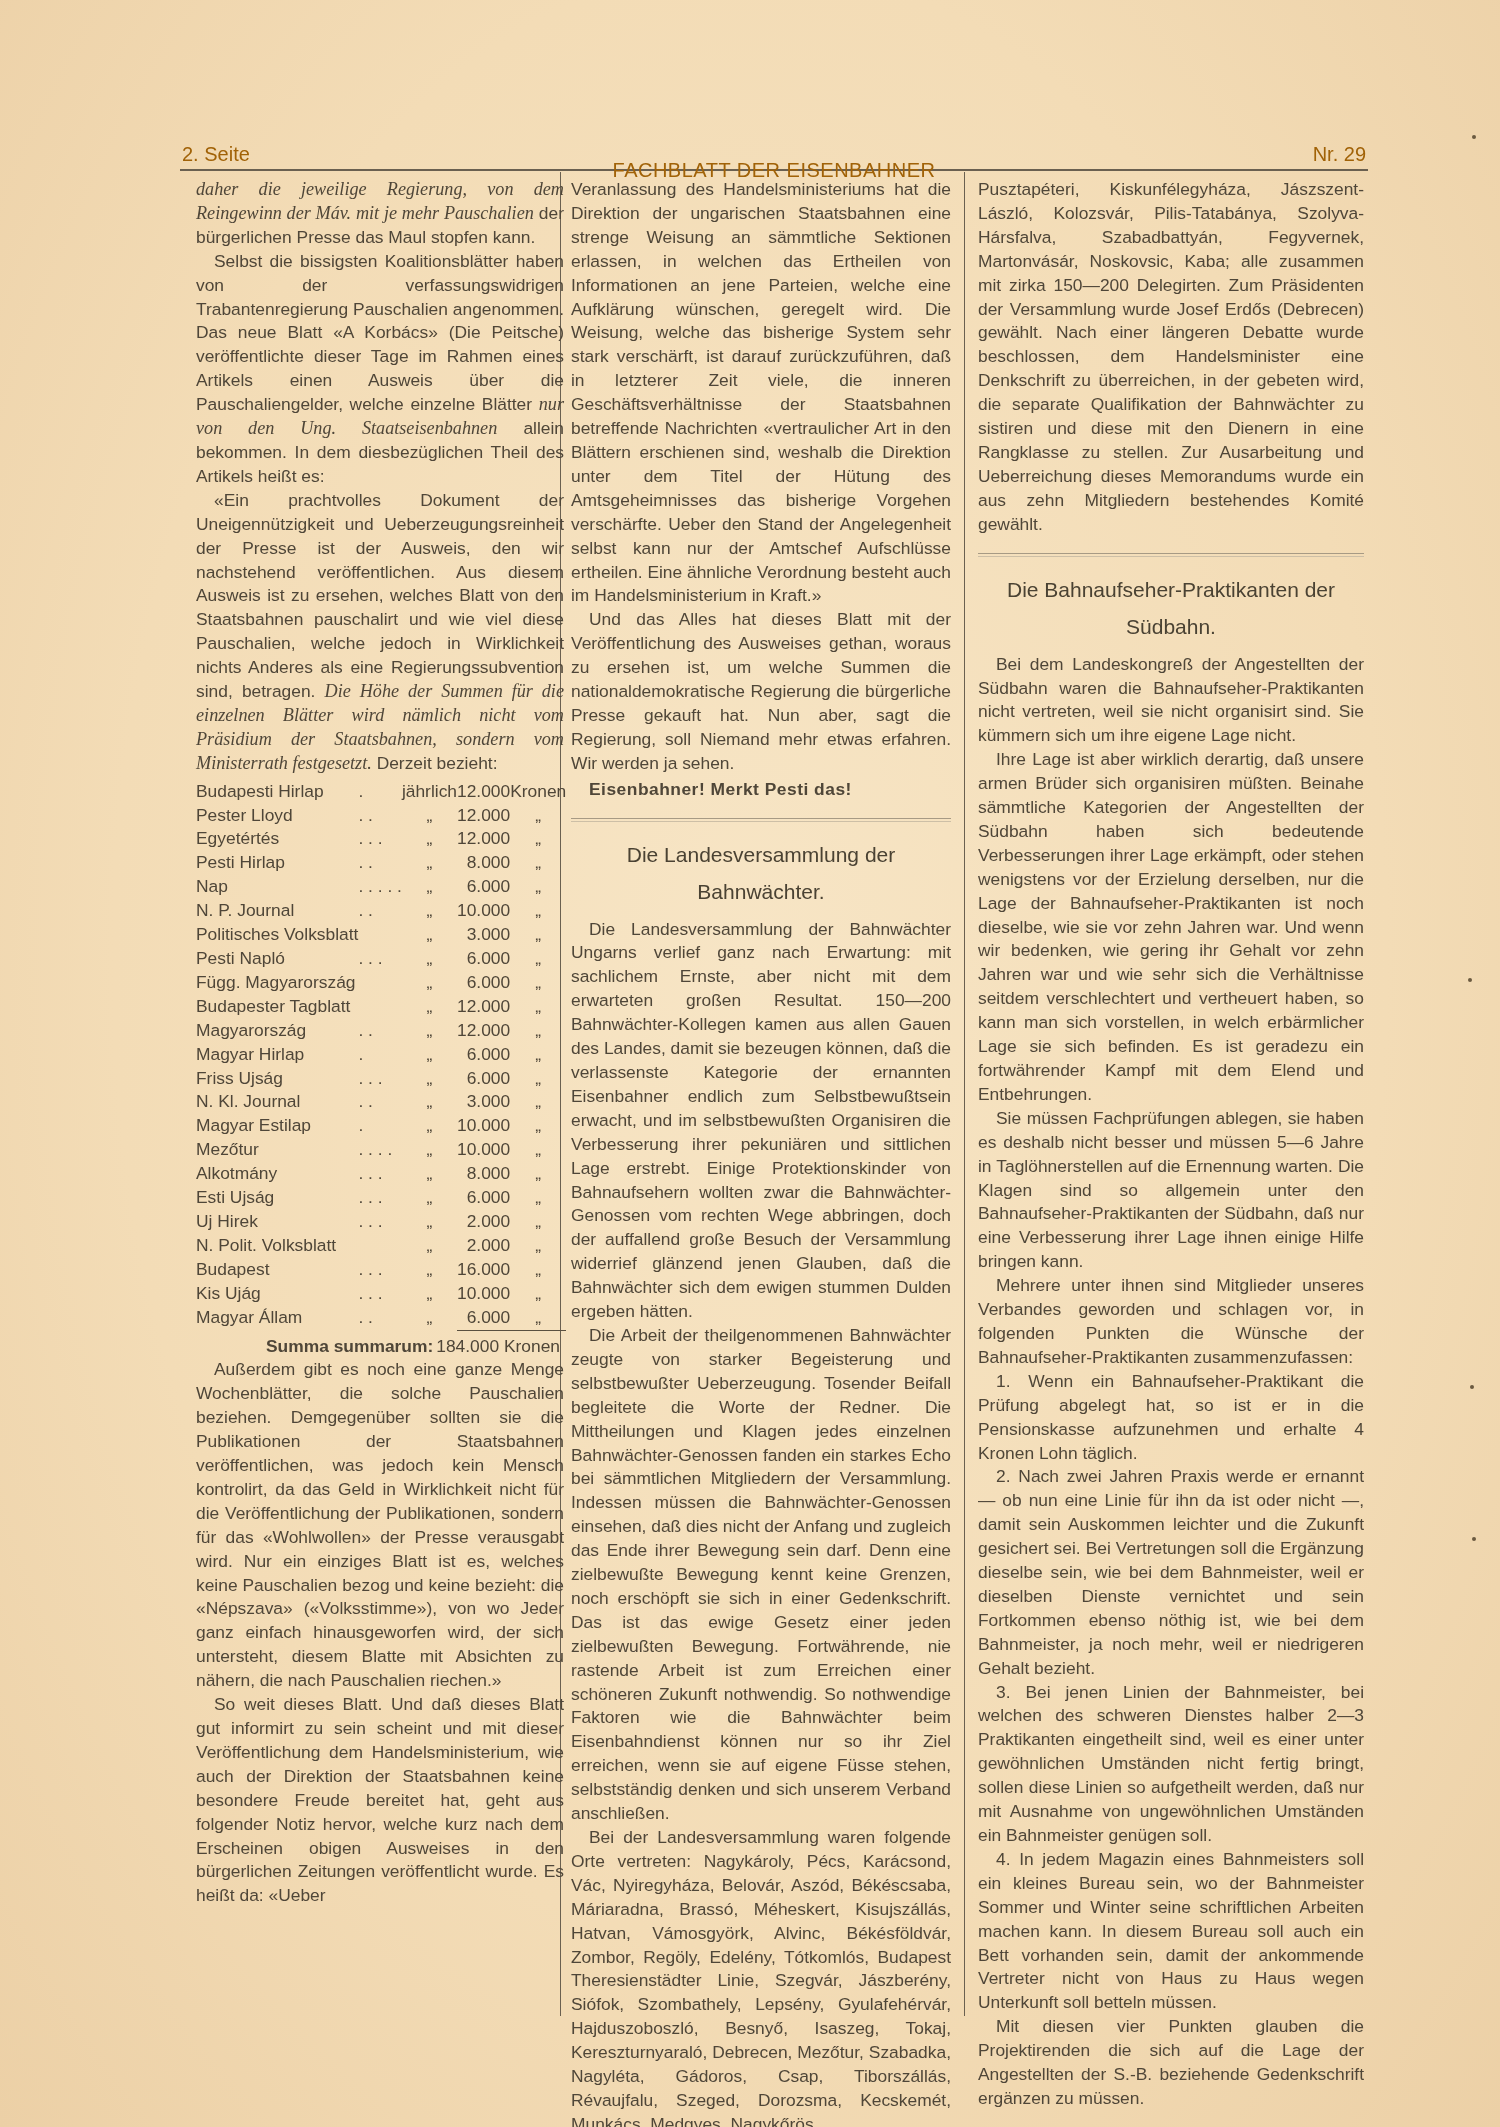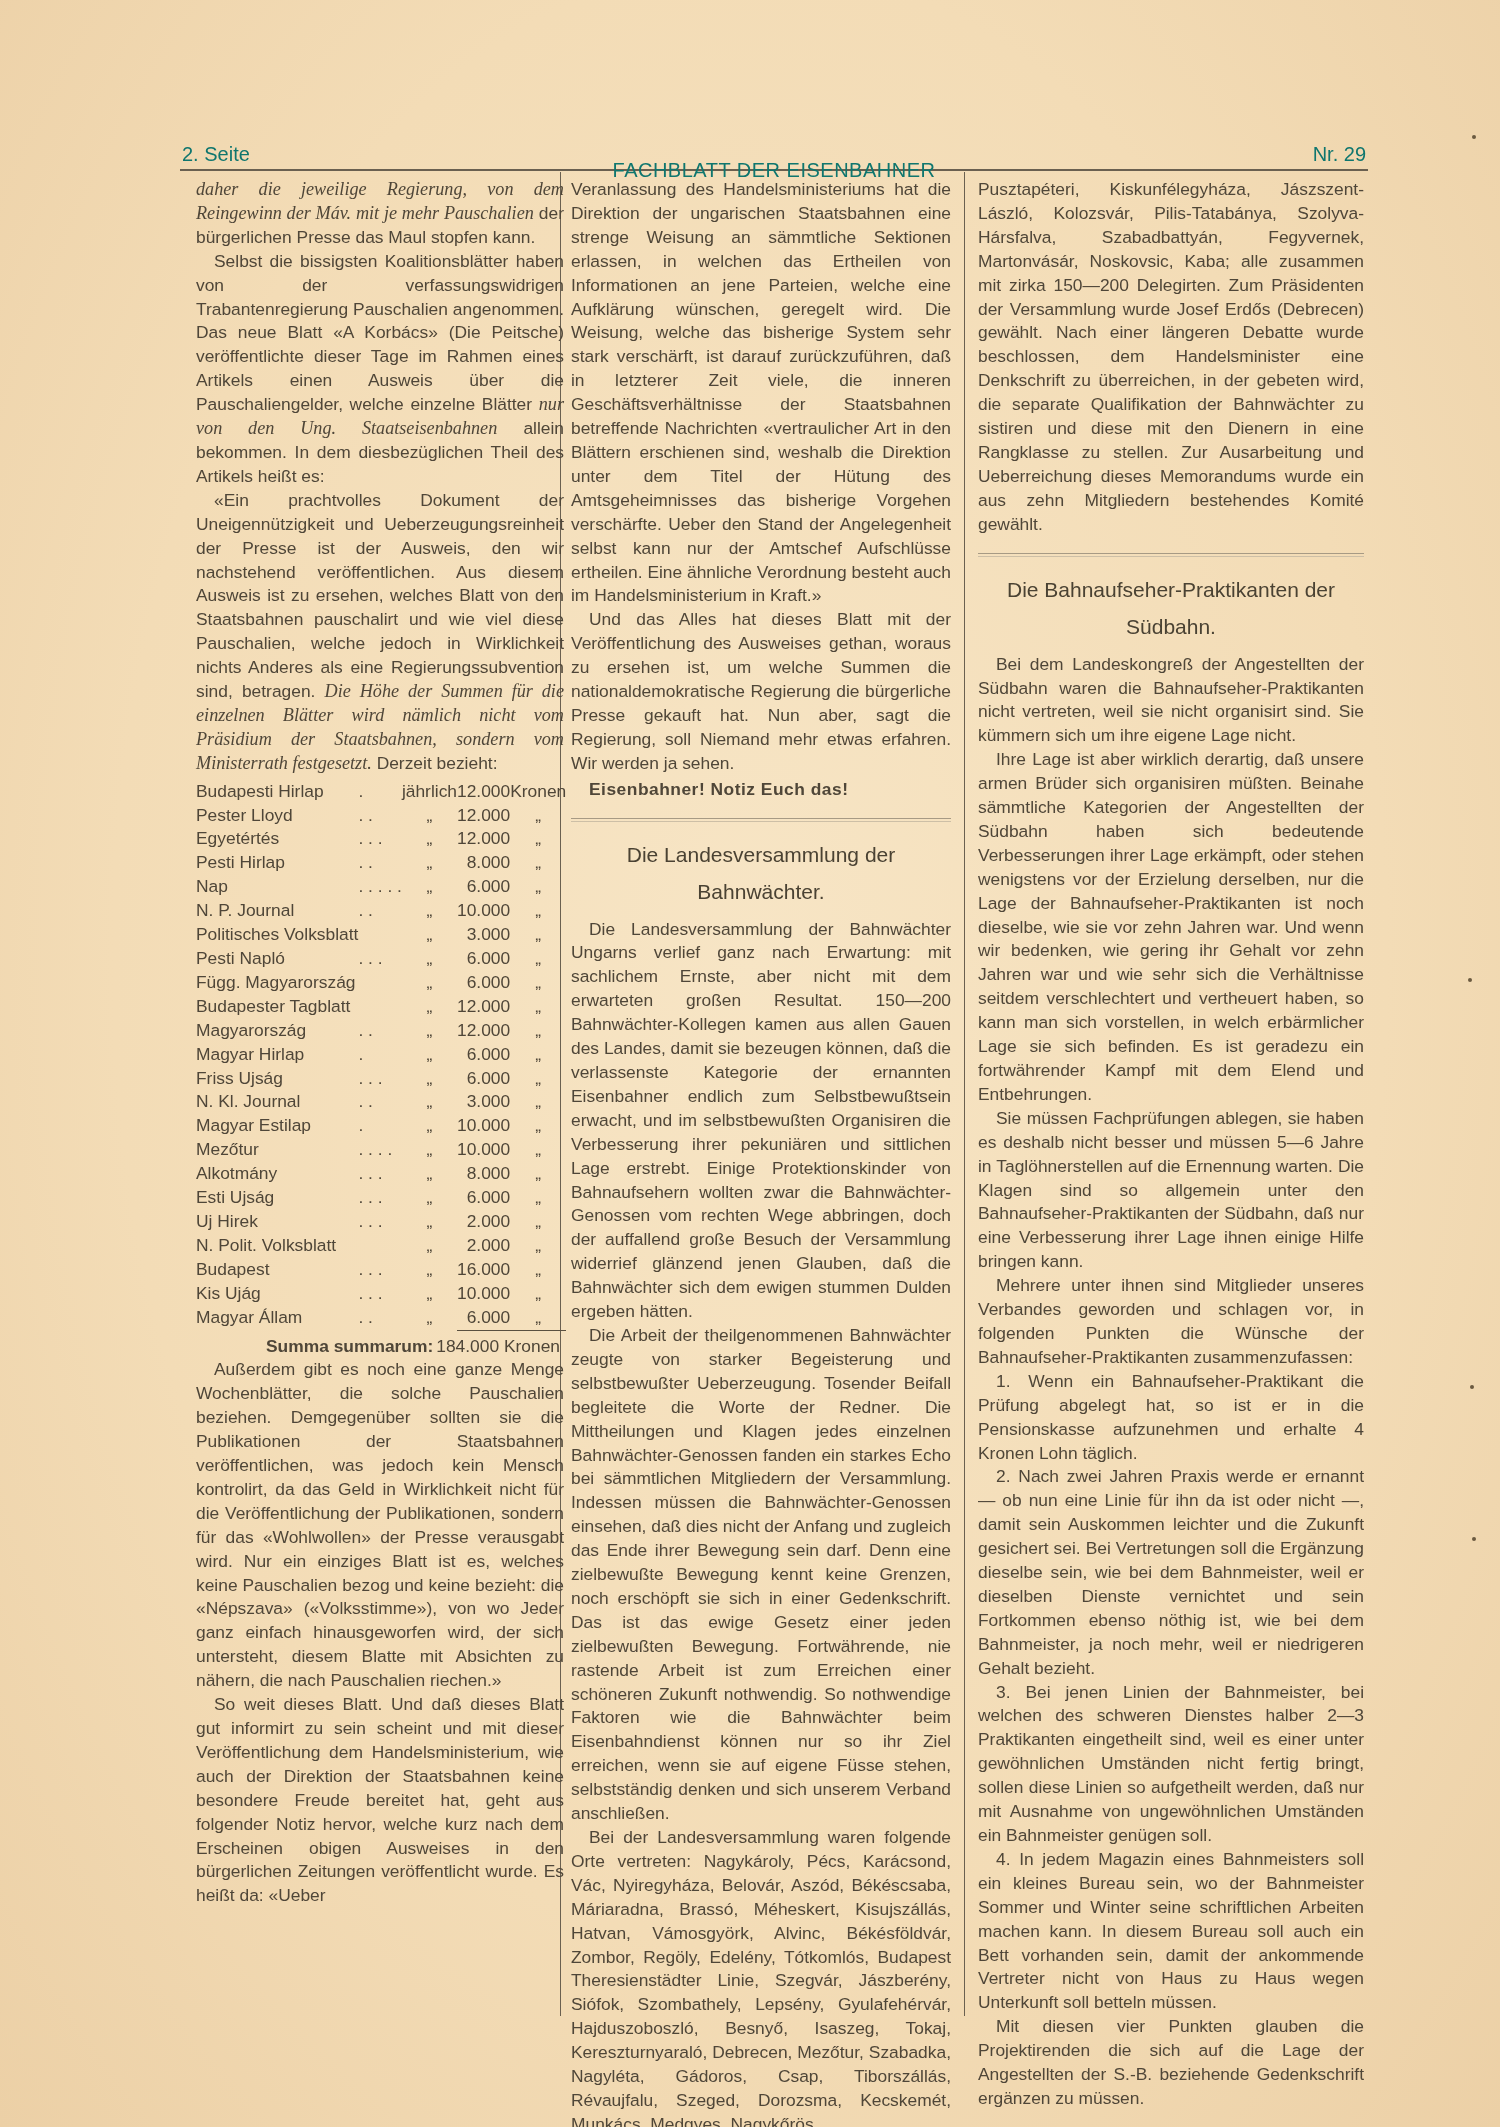--- a/index.html
+++ b/index.html
@@ -6,21 +6,21 @@
   body {
     width: 1500px; height: 2127px; overflow: hidden;
     background: #f3dcb6;
     background-image: radial-gradient(ellipse at 50% 45%, #f7e5c5 0%, #f3dcb6 60%, #ecd0a6 100%);
     font-family: "Liberation Serif", serif;
     color: #4f4638;
   }
   .page { position: absolute; left: 0; top: 0; width: 1500px; height: 2127px; }
   .header {
     position: absolute; left: 180px; top: 143px; width: 1188px; height: 26px;
-    font-family: "Liberation Sans", sans-serif; font-size: 20px; color: #0f766e;
+    font-family: "Liberation Sans", sans-serif; font-size: 20px; color: #a16207;
     border-bottom: 2px solid #6a6050;
   }
   .header .pg { position: absolute; left: 2px; top: 0; }
   .header .title { position: absolute; left: 0; right: 0; top: 16px; text-align: center; letter-spacing: 0.5px; }
   .header .nr { position: absolute; right: 2px; top: 0; }
   .col {
     position: absolute; top: 178px;
     font-family: "Liberation Sans", sans-serif;
     font-size: 17.4px; line-height: 23.9px;
     text-align: justify; hyphens: manual;
@@ -237,21 +237,21 @@
       <span class="lbl">Summa summarum:</span><span>184.000 Kronen</span>
     </div>
 
     <p>Außerdem gibt es noch eine ganze Menge Wochenblätter, die solche Pauschalien beziehen. Demgegenüber sollten sie die Publikationen der Staatsbahnen veröffentlichen, was jedoch kein Mensch kontrolirt, da das Geld in Wirklichkeit nicht für die Veröffentlichung der Publikationen, sondern für das «Wohlwollen» der Presse verausgabt wird. Nur ein einziges Blatt ist es, welches keine Pauschalien bezog und keine bezieht: die «Népszava» («Volksstimme»), von wo Jeder ganz einfach hinausgeworfen wird, der sich untersteht, diesem Blatte mit Absichten zu nähern, die nach Pauschalien riechen.»</p>
     <p>So weit dieses Blatt. Und daß dieses Blatt gut informirt zu sein scheint und mit dieser Veröffentlichung dem Handelsministerium, wie auch der Direktion der Staatsbahnen keine besondere Freude bereitet hat, geht aus folgender Notiz hervor, welche kurz nach dem Erscheinen obigen Ausweises in den bürgerlichen Zeitungen veröffentlicht wurde. Es heißt da: «Ueber</p>
   </div>
 
   <div class="col c2">
     <p class="noind">Veranlassung des Handelsministeriums hat die Direktion der ungarischen Staatsbahnen eine strenge Weisung an sämmtliche Sektionen erlassen, in welchen das Ertheilen von Informationen an jene Parteien, welche eine Aufklärung wünschen, geregelt wird. Die Weisung, welche das bisherige System sehr stark verschärft, ist darauf zurückzuführen, daß in letzterer Zeit viele, die inneren Geschäftsverhältnisse der Staatsbahnen betreffende Nachrichten «vertraulicher Art in den Blättern erschienen sind, weshalb die Direktion unter dem Titel der Hütung des Amtsgeheimnisses das bisherige Vorgehen verschärfte. Ueber den Stand der Angelegenheit selbst kann nur der Amtschef Aufschlüsse ertheilen. Eine ähnliche Verordnung besteht auch im Handelsministerium in Kraft.»</p>
     <p>Und das Alles hat dieses Blatt mit der Veröffentlichung des Ausweises gethan, woraus zu ersehen ist, um welche Summen die nationaldemokratische Regierung die bürgerliche Presse gekauft hat. Nun aber, sagt die Regierung, soll Niemand mehr etwas erfahren. Wir werden ja sehen.</p>
-    <div class="bold-line">Eisenbahner! Notiz Euch das!</div>
+    <div class="bold-line">Eisenbahner! Merkt Pesti das!</div>
     <div class="sep"></div>
     <div class="h2">Die Landesversammlung der Bahnwächter.</div>
     <p>Die Landesversammlung der Bahnwächter Ungarns verlief ganz nach Erwartung: mit sachlichem Ernste, aber nicht mit dem erwarteten großen Resultat. 150—200 Bahnwächter-Kollegen kamen aus allen Gauen des Landes, damit sie bezeugen können, daß die verlassenste Kategorie der ernannten Eisenbahner endlich zum Selbstbewußtsein erwacht, und im selbstbewußten Organisiren die Verbesserung ihrer pekuniären und sittlichen Lage erstrebt. Einige Protektionskinder von Bahnaufsehern wollten zwar die Bahnwächter-Genossen vom rechten Wege abbringen, doch der auffallend große Besuch der Versammlung widerrief glänzend jenen Glauben, daß die Bahnwächter sich dem ewigen stummen Dulden ergeben hätten.</p>
     <p>Die Arbeit der theilgenommenen Bahnwächter zeugte von starker Begeisterung und selbstbewußter Ueberzeugung. Tosender Beifall begleitete die Worte der Redner. Die Mittheilungen und Klagen jedes einzelnen Bahnwächter-Genossen fanden ein starkes Echo bei sämmtlichen Mitgliedern der Versammlung. Indessen müssen die Bahnwächter-Genossen einsehen, daß dies nicht der Anfang und zugleich das Ende ihrer Bewegung sein darf. Denn eine zielbewußte Bewegung kennt keine Grenzen, noch erschöpft sie sich in einer Gedenkschrift. Das ist das ewige Gesetz einer jeden zielbewußten Bewegung. Fortwährende, nie rastende Arbeit ist zum Erreichen einer schöneren Zukunft nothwendig. So nothwendige Faktoren wie die Bahnwächter beim Eisenbahndienst können nur so ihr Ziel erreichen, wenn sie auf eigene Füsse stehen, selbstständig denken und sich unserem Verband anschließen.</p>
     <p>Bei der Landesversammlung waren folgende Orte vertreten: Nagykároly, Pécs, Karácsond, Vác, Nyiregyháza, Belovár, Aszód, Békéscsaba, Máriaradna, Brassó, Méheskert, Kisujszállás, Hatvan, Vámosgyörk, Alvinc, Békésföldvár, Zombor, Regöly, Edelény, Tótkomlós, Budapest Theresienstädter Linie, Szegvár, Jászberény, Siófok, Szombathely, Lepsény, Gyulafehérvár, Hajduszoboszló, Besnyő, Isaszeg, Tokaj, Kereszturnyaraló, Debrecen, Mezőtur, Szabadka, Nagyléta, Gádoros, Csap, Tiborszállás, Révaujfalu, Szeged, Dorozsma, Kecskemét, Munkács, Medgyes, Nagykőrös,</p>
   </div>
 
   <div class="col c3">
     <p class="noind">Pusztapéteri, Kiskunfélegyháza, Jászszent-László, Kolozsvár, Pilis-Tatabánya, Szolyva-Hársfalva, Szabadbattyán, Fegyvernek, Martonvásár, Noskovsic, Kaba; alle zusammen mit zirka 150—200 Delegirten. Zum Präsidenten der Versammlung wurde Josef Erdős (Debrecen) gewählt. Nach einer längeren Debatte wurde beschlossen, dem Handelsminister eine Denkschrift zu überreichen, in der gebeten wird, die separate Qualifikation der Bahnwächter zu sistiren und diese mit den Dienern in eine Rangklasse zu stellen. Zur Ausarbeitung und Ueberreichung dieses Memorandums wurde ein aus zehn Mitgliedern bestehendes Komité gewählt.</p>
     <div class="sep"></div>

